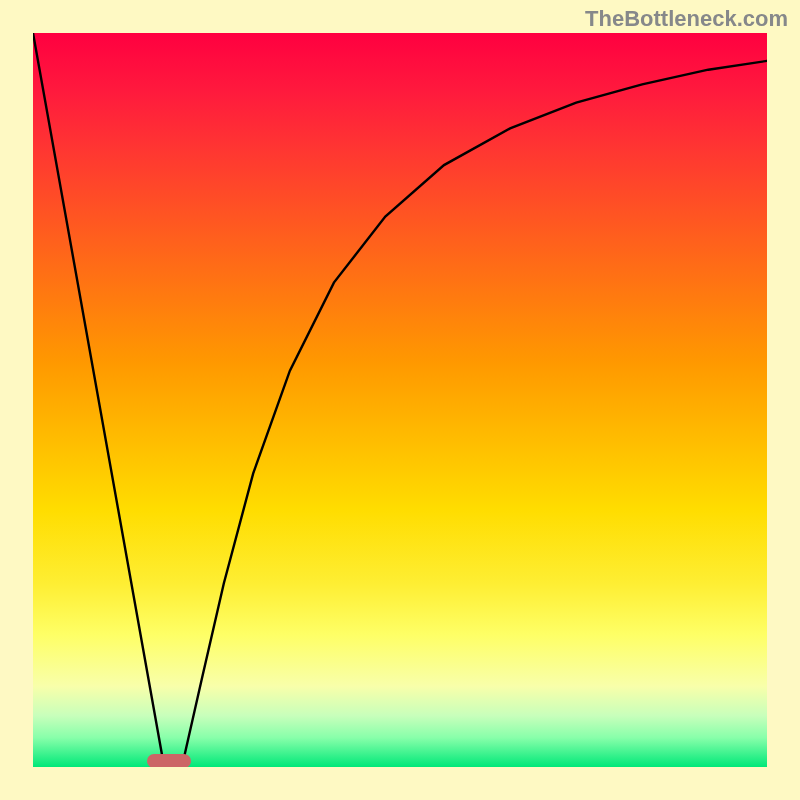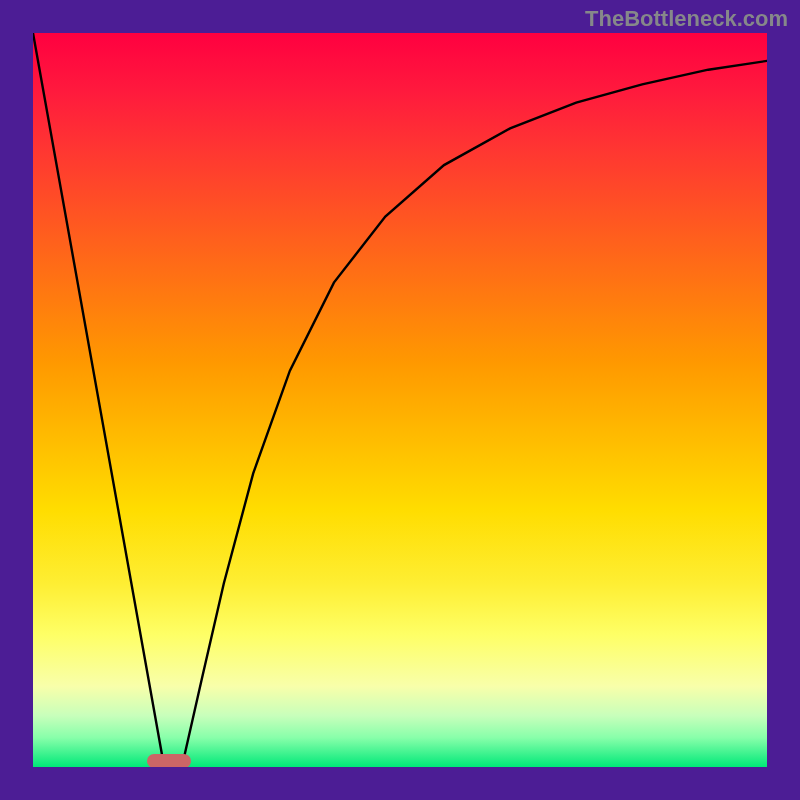--- a/index.html
+++ b/index.html
@@ -1,16 +1,16 @@
 <!DOCTYPE html>
 <html><head>
 <meta charset="utf-8">
 <style>
   html,body{margin:0;padding:0;width:800px;height:800px;overflow:hidden;background:#fff;font-family:Arial,Helvetica,sans-serif}
-  .frame{position:absolute;inset:0;width:800px;height:800px;background:#4c1d95}
+  .frame{position:absolute;inset:0;width:800px;height:800px;background:#fef9c3}
   .plot{position:absolute;left:33px;top:33px;width:734px;height:734px;overflow:hidden}
   .gradient{position:absolute;inset:0;width:100%;height:100%;
     background:linear-gradient(to bottom,
       #ff0040 0%,
       #ff1a3d 8%,
       #ff3333 15%,
       #ff5522 25%,
       #ff7711 35%,
       #ff9900 45%,
       #ffbb00 55%,

